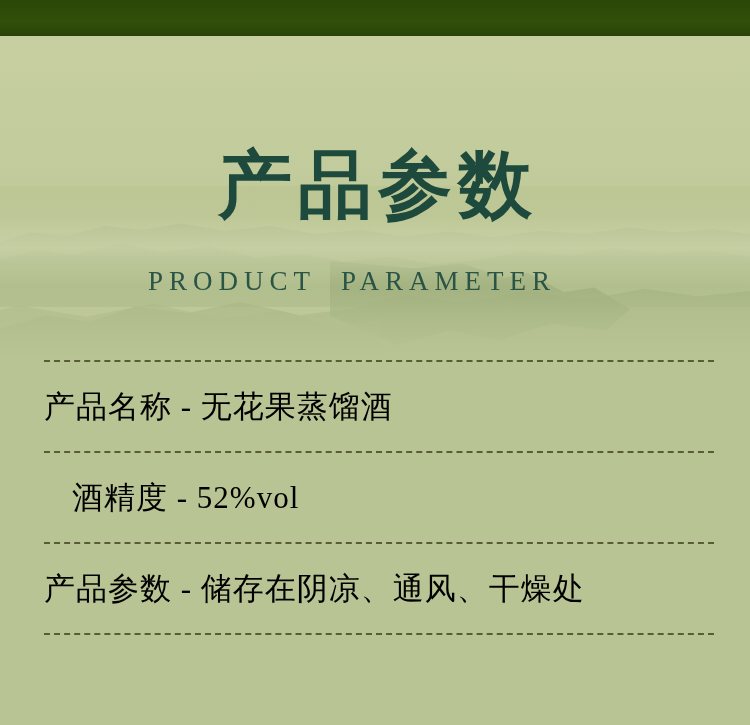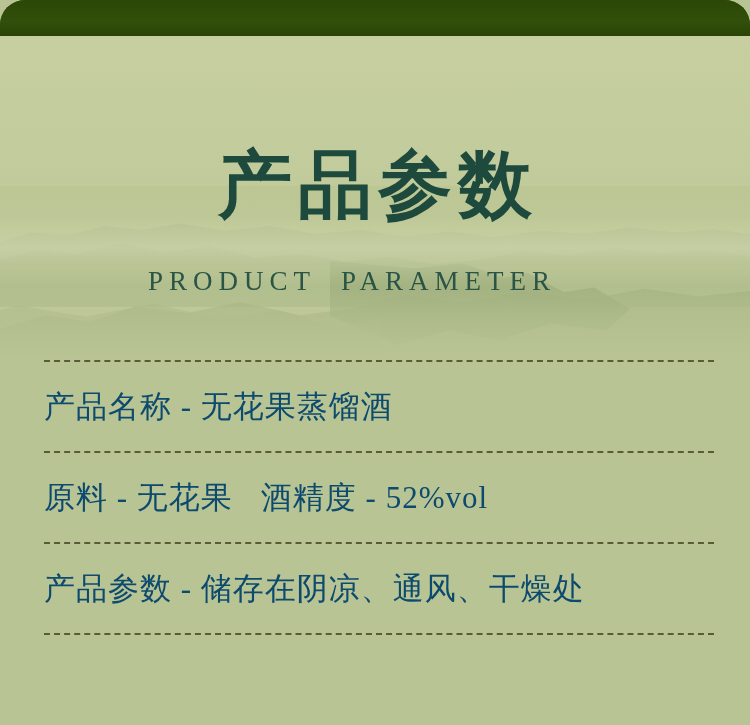--- a/index.html
+++ b/index.html
@@ -10,21 +10,20 @@
   body {
     font-family: "Liberation Serif", "DejaVu Serif", serif;
   }
 
   .page {
     position: relative;
     width: 750px;
     height: 725px;
     overflow: hidden;
     background: #b9c494;
-    border-radius: 25px;
   }
 
   
   .topbar {
     position: absolute;
     left: 0;
     top: 0;
     width: 750px;
     height: 36px;
     background: #2e4908;
@@ -170,21 +169,21 @@
     width: 670px;
   }
   .spec-row {
     height: 89px;
     display: flex;
     align-items: center;
   }
   .spec-text {
     font-size: 31px;
     line-height: 1.2;
-    color: #0c4a6e;
+    color: #000000;
     letter-spacing: 1px;
     white-space: pre;
   }
   .spec-text.second {
     margin-left: 28px;
   }
   .divider {
     height: 0;
     border-top: 2px dashed #4a4a28;
     opacity: .85;
@@ -220,21 +219,20 @@
 
     <div class="divider"></div>
 
     <div class="spec-row">
       <span class="spec-text">产品名称 - 无花果蒸馏酒</span>
     </div>
 
     <div class="divider"></div>
 
     <div class="spec-row">
-      <span class="spec-text">原料 - 无花果</span>
       <span class="spec-text second">酒精度 - 52%vol</span>
     </div>
 
     <div class="divider"></div>
 
     <div class="spec-row">
       <span class="spec-text">产品参数 - 储存在阴凉、通风、干燥处</span>
     </div>
 
     <div class="divider"></div>

